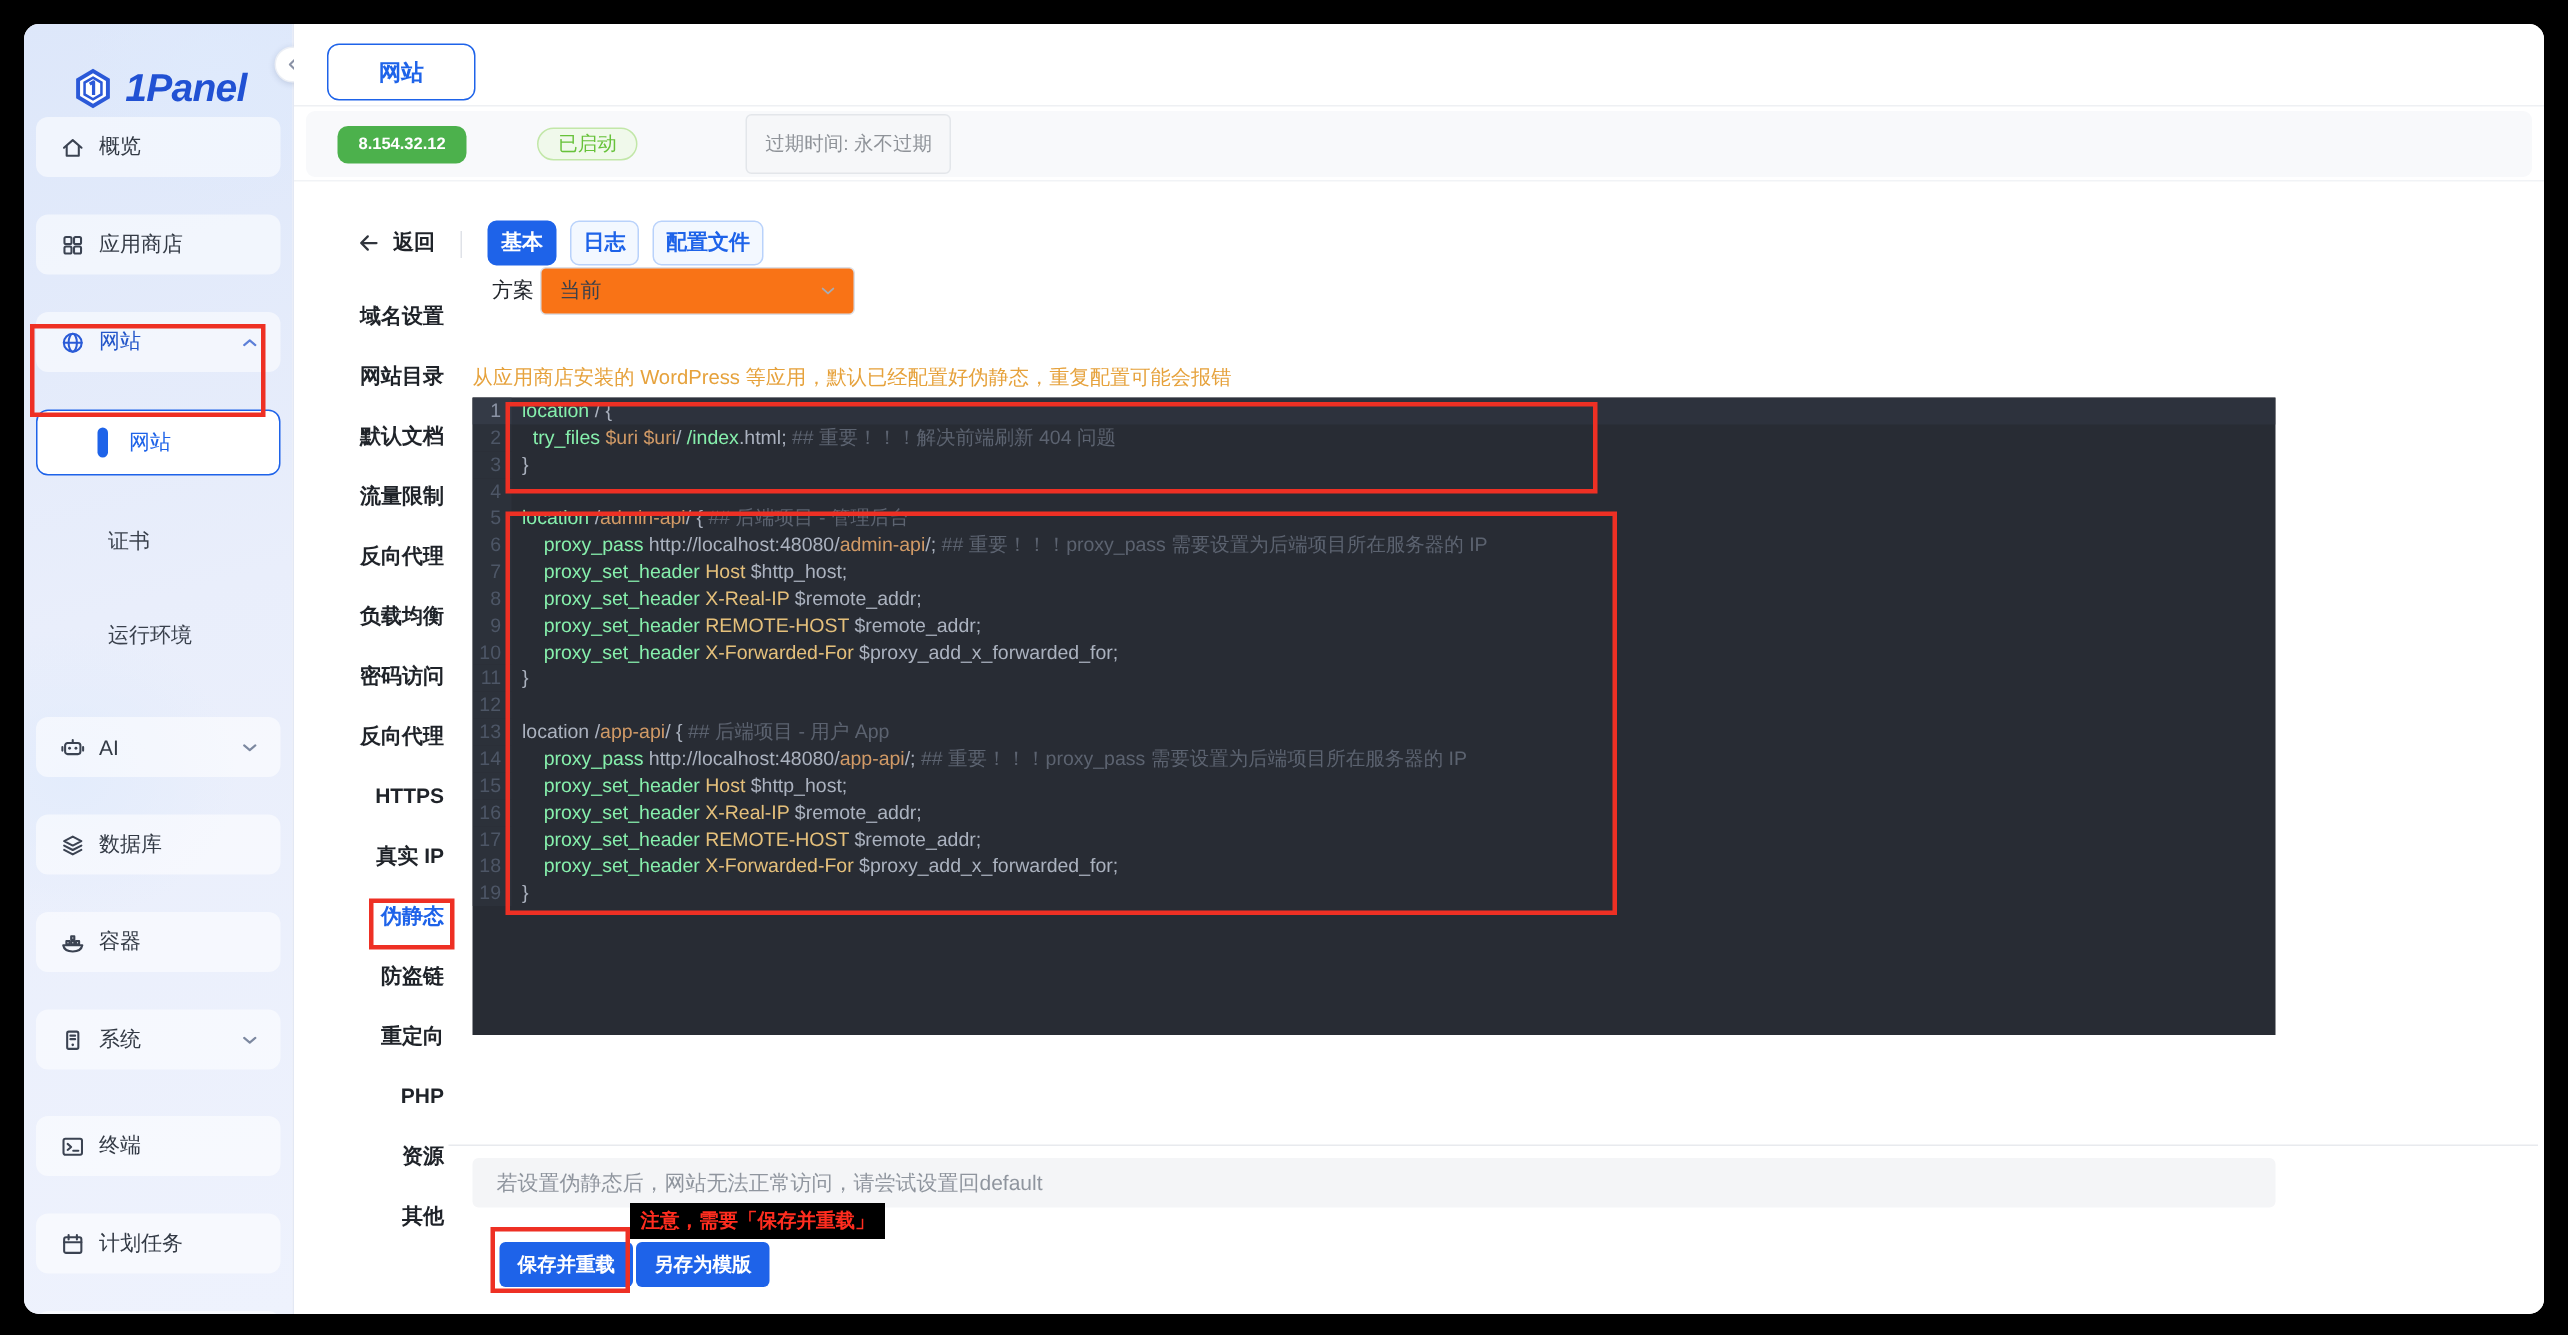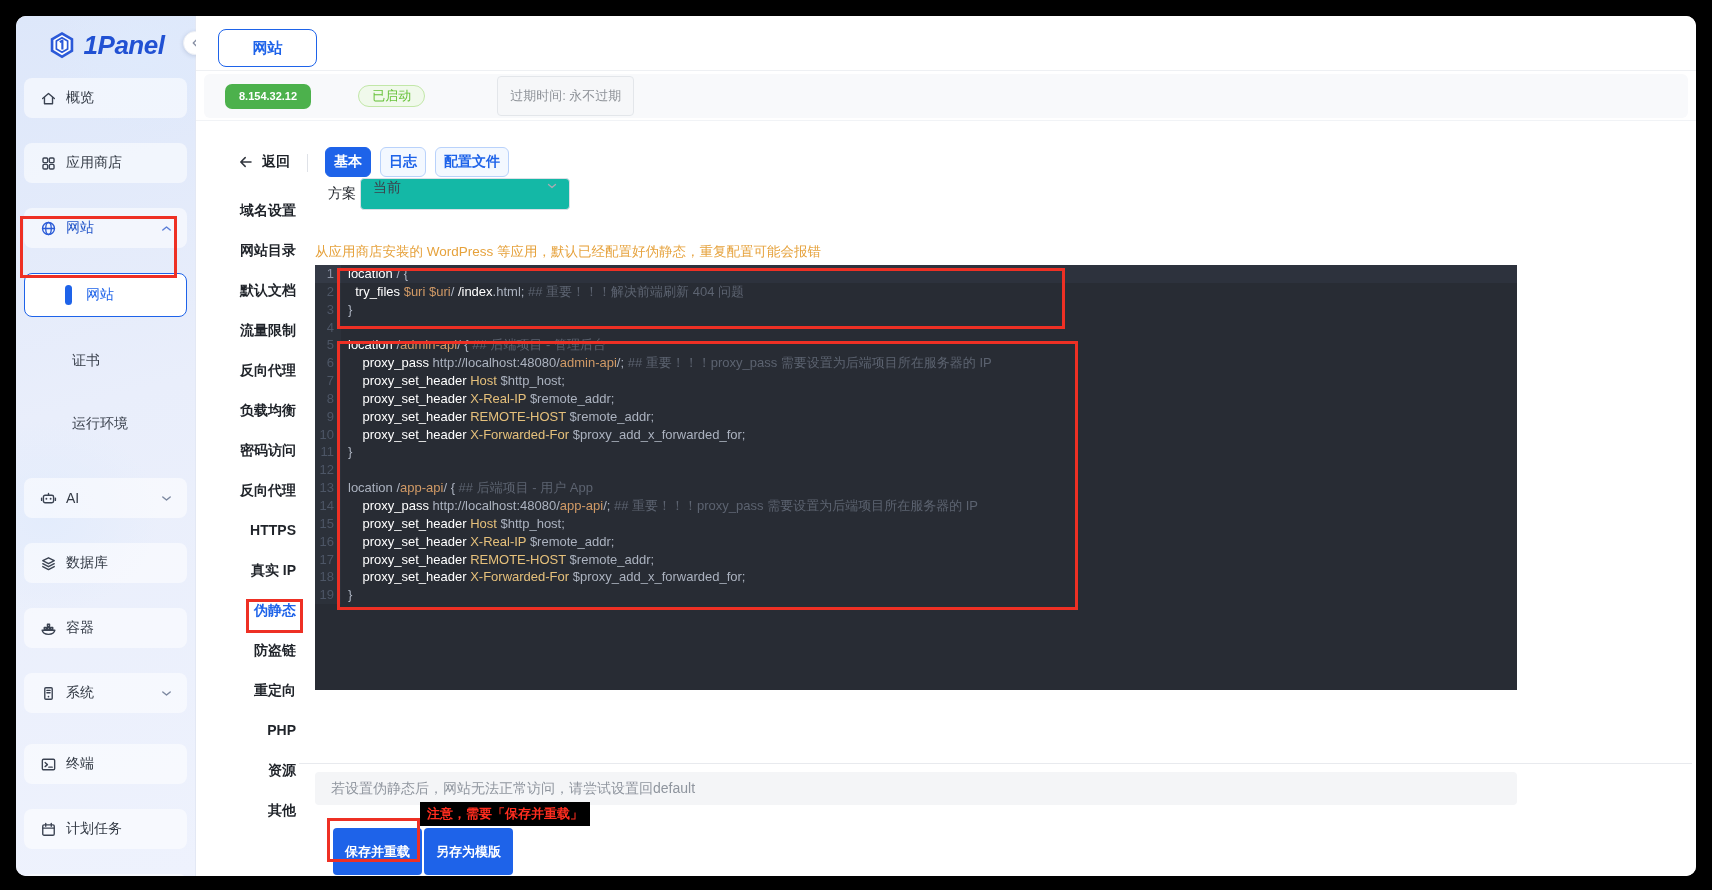--- a/index.html
+++ b/index.html
@@ -6,21 +6,21 @@
   *{box-sizing:border-box;font-family:"Liberation Sans","DejaVu Sans",sans-serif;}
   #stage{position:relative;width:1712px;height:890px;background:#000;overflow:hidden;}
   .window{position:absolute;left:16px;top:16px;width:1680px;height:860px;background:#fff;border-radius:10px;overflow:hidden;}
 
   
   .sidebar{position:absolute;left:0;top:0;width:180px;height:860px;
     background:radial-gradient(140px 120px at 130px 40px,#dfeafc 0%,rgba(223,234,252,0) 70%),
                radial-gradient(160px 140px at 30px 500px,#e3ecfc 0%,rgba(227,236,252,0) 70%),
                linear-gradient(165deg,#dde7fa 0%,#e9eefb 45%,#eef2fd 100%);
     border-right:1px solid #e3e8f4;}
-  .logo-row{position:absolute;left:0;top:14px;width:100%;height:44px;display:flex;align-items:flex-start;justify-content:center;gap:7px;}
+  .logo-row{position:absolute;left:0;top:14px;width:100%;height:44px;display:flex;align-items:flex-end;justify-content:center;gap:7px;}
   .logo-text{font-size:26px;font-weight:bold;font-style:italic;color:#2151d3;letter-spacing:-.5px;}
   .menu{position:absolute;left:8px;right:8px;top:62px;display:flex;flex-direction:column;gap:25px;}
   .side-item{height:40px;border-radius:8px;background:rgba(255,255,255,.55);display:flex;align-items:center;padding:0 12px 0 16px;gap:9px;font-size:14px;color:#333a45;cursor:pointer;}
   .side-item .si-icon{display:flex;color:#3b4352;}
   .side-item.parent{color:#2456c9;}
   .side-item.parent .si-icon{color:#2a5bd7;}
   .side-item .chev{margin-left:auto;display:flex;color:#7c88a0;}
   .side-item.parent .chev{color:#5c7fd8;}
   .gap-lg{margin-top:10px;}
   .gap-sm{margin-top:6px;}
@@ -45,42 +45,42 @@
   .tb-divider{position:absolute;left:111px;top:34px;width:1px;height:18px;background:#dfe2e8;}
   .view-tabs{position:absolute;left:129px;top:27px;display:flex;gap:9px;}
   .vtab{height:30px;padding:0 8px;border-radius:6px;font-size:14px;font-weight:bold;display:flex;align-items:center;cursor:pointer;background:#f3f8ff;border:1px solid #b9d2fb;color:#1e63e9;}
   .vtab.active{background:#1e63e9;border-color:#1e63e9;color:#fff;}
 
   .subnav{position:absolute;left:14px;top:79px;width:86px;display:flex;flex-direction:column;gap:18px;}
   .sn-item{height:22px;line-height:22px;text-align:right;font-size:14px;font-weight:bold;color:#1f2329;cursor:pointer;}
   .sn-item.selected{color:#1e63e9;}
 
   .scheme-label{position:absolute;left:132px;top:65px;font-size:14px;color:#1f2329;}
-  .scheme-select{position:absolute;left:164px;top:58px;width:210px;height:32px;border:1px solid #dcdfe6;border-radius:4px;background:#14b8a6;display:flex;padding:0 10px 0 12px;font-size:14px;color:#3c414b;cursor:pointer;}
+  .scheme-select{position:absolute;left:164px;top:58px;width:210px;height:32px;border:1px solid #dcdfe6;border-radius:4px;background:#f97316;display:flex;align-items:center;padding:0 10px 0 12px;font-size:14px;color:#3c414b;cursor:pointer;}
   .scheme-select .chev{margin-left:auto;display:flex;color:#a8abb2;}
 
   .warning{position:absolute;left:119px;top:123px;font-size:13.5px;color:#e6a23c;}
 
   
   .editor{position:absolute;left:119px;top:145px;width:1202px;height:425px;background:#282c34;overflow:hidden;font-family:"DejaVu Sans Mono","Liberation Mono",monospace;}
   .cl{display:flex;height:17.85px;line-height:17.85px;font-size:13px;white-space:pre;}
   .cl.active{background:#2d323d;}
   .ln{flex:0 0 26px;text-align:right;padding-right:7px;color:#4d5666;background:#2c313a;font-family:inherit;}
   .cl.active .ln{color:#8b93a5;background:#343a46;}
   .lc{padding-left:7px;color:#abb2bf;font-family:inherit;}
   .lc span{font-family:inherit;}
-  .tok-kw{color:#ffffff;}
+  .tok-kw{color:#86efac;}
   .tok-attr{color:#e5c07b;}
   .tok-val{color:#d19a66;}
   .tok-d{color:#abb2bf;}
   .tok-com{color:#5c6370;}
 
   .div3{position:absolute;left:103px;right:4px;top:643px;height:1px;background:#e8eaee;}
   .hint{position:absolute;left:119px;top:652px;width:1202px;height:33px;background:#f4f5f7;border-radius:4px;color:#8f959e;font-size:14px;line-height:33px;padding-left:16px;}
-  .btn{position:absolute;top:708px;height:47px;border:none;border-radius:4px;background:#1e63e9;color:#fff;font-size:13px;font-weight:bold;padding:0 12px;cursor:pointer;display:flex;align-items:center;}
+  .btn{position:absolute;top:708px;height:30px;border:none;border-radius:4px;background:#1e63e9;color:#fff;font-size:13px;font-weight:bold;padding:0 12px;cursor:pointer;display:flex;align-items:center;}
   .btn-save{left:137px;}
   .btn-tpl{left:228px;}
 
   
   .anno{position:absolute;border:3px solid #ee3024;pointer-events:none;z-index:40;}
   .tooltip{position:absolute;left:420px;top:802px;height:24px;background:#000;color:#ff2d1f;font-size:13px;font-weight:bold;display:flex;align-items:center;padding:0 7px;z-index:41;white-space:nowrap;}
 
   svg{display:block;}
 </style>
 </head>

